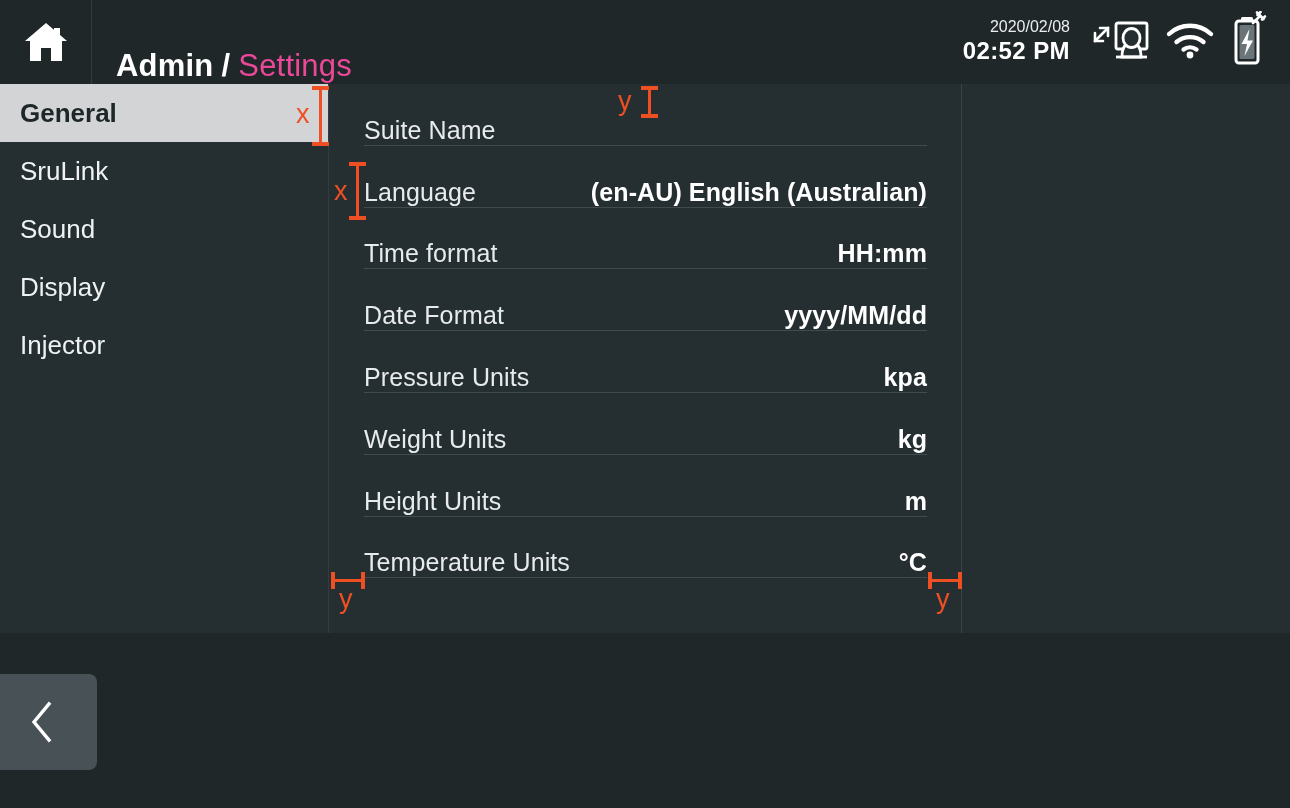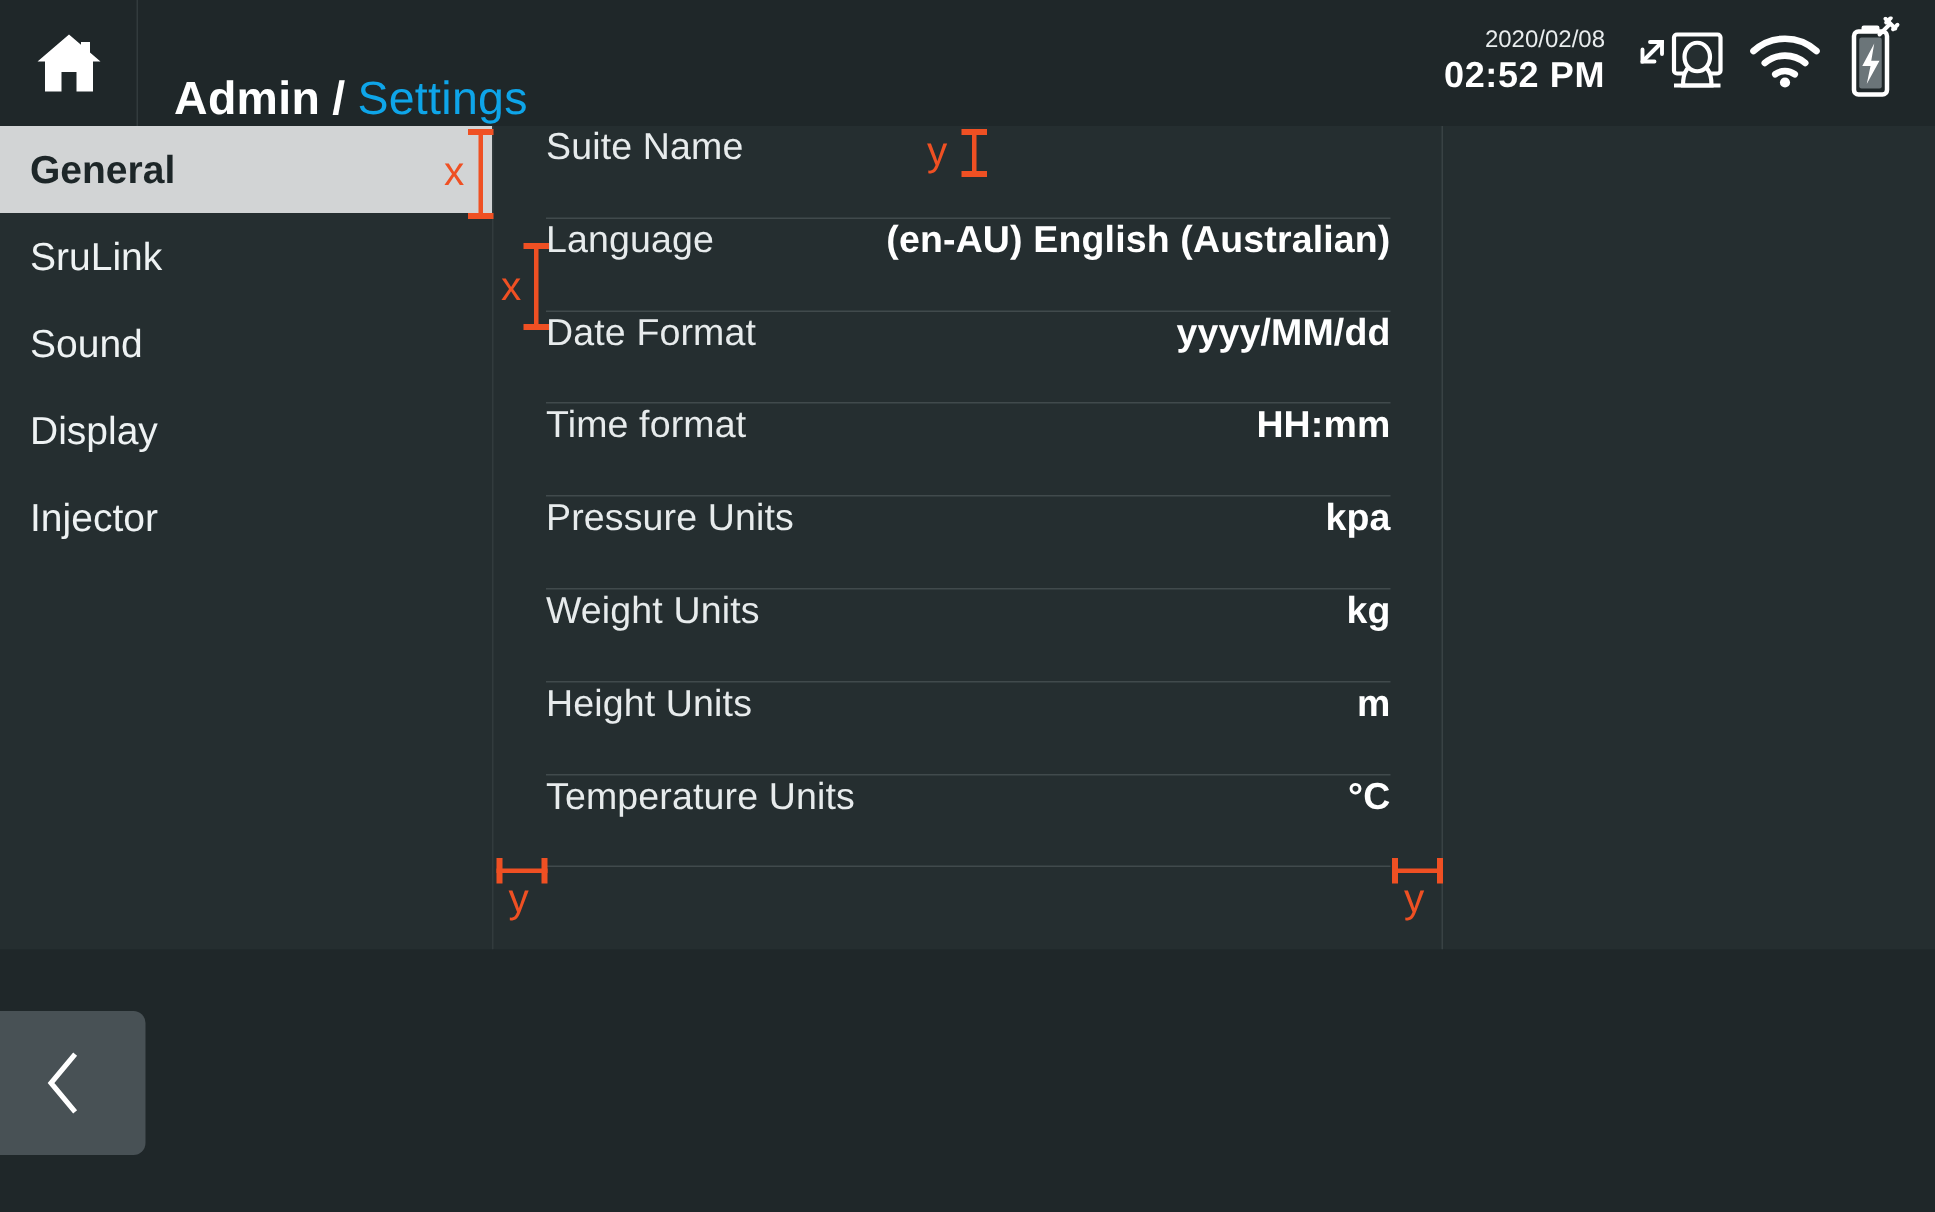--- a/index.html
+++ b/index.html
@@ -50,21 +50,21 @@
     font-size: 31px;
     color: #ffffff;
     letter-spacing: 0.2px;
     white-space: nowrap;
     display: flex;
     align-items: baseline;
     gap: 0px;
   }
   .breadcrumb .crumb-bold { font-weight: bold; }
   .breadcrumb .crumb-sep { font-weight: bold; padding: 0 8px 0 8px; }
-  .breadcrumb .crumb-light { font-weight: normal; color: #0ea5e9; }
+  .breadcrumb .crumb-light { font-weight: normal; color: #ec4899; }
 
   .header-right {
     margin-left: auto;
     display: flex;
     align-items: center;
     gap: 0px;
     padding-right: 18px;
     height: 84px;
   }
 
@@ -128,21 +128,21 @@
     width: 632px;
     height: 549px;
     background: #252e30;
     border-right: 1px solid #394244;
     padding: 0 34px;
   }
 
   .setting-row {
     height: 61.8px;
     display: flex;
-    align-items: flex-start;
+    align-items: flex-end;
     justify-content: space-between;
     border-bottom: 1px solid #414a4c;
   }
   .setting-row:first-child { border-top: none; }
   .setting-label {
     font-size: 25px;
     color: #e7ebec;
     font-weight: normal;
     letter-spacing: 0.1px;
   }
@@ -333,27 +333,27 @@
       <div class="setting-row">
         <span class="setting-label">Suite Name</span>
       </div>
 
       <div class="setting-row">
         <span class="setting-label">Language</span>
         <span class="setting-value">(en-AU) English (Australian)</span>
       </div>
 
       <div class="setting-row">
+        <span class="setting-label">Time format</span>
+        <span class="setting-value">HH:mm</span>
+      </div>
+
+      <div class="setting-row">
         <span class="setting-label">Date Format</span>
         <span class="setting-value">yyyy/MM/dd</span>
-      </div>
-
-      <div class="setting-row">
-        <span class="setting-label">Time format</span>
-        <span class="setting-value">HH:mm</span>
       </div>
 
       <div class="setting-row">
         <span class="setting-label">Pressure Units</span>
         <span class="setting-value">kpa</span>
       </div>
 
       <div class="setting-row">
         <span class="setting-label">Weight Units</span>
         <span class="setting-value">kg</span>

